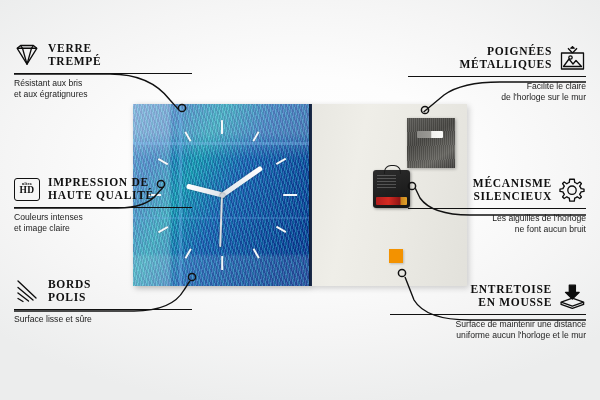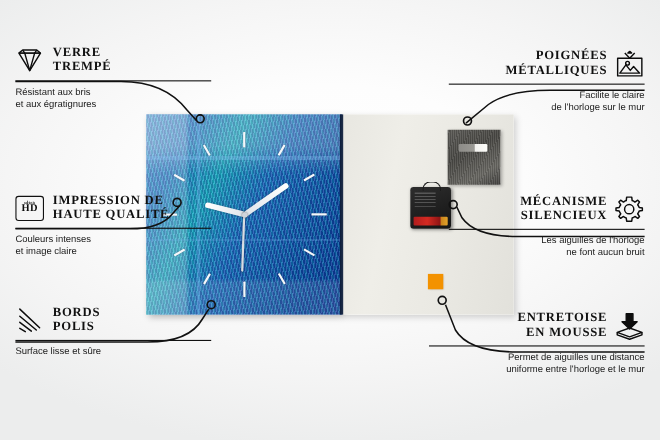--- a/index.html
+++ b/index.html
@@ -443,18 +443,18 @@
           </g>
         </svg>
       </span>
       <span class="feature-title">
         <span>ENTRETOISE</span><br>
         <span>EN MOUSSE</span>
       </span>
     </div>
     <div class="rule"></div>
     <div class="feature-desc">
-      <span>Permet de aiguilles une distance</span><br>
-      <span>uniforme entre l'horloge et le mur</span>
+      <span>Surface de maintenir une distance</span><br>
+      <span>uniforme aucun l'horloge et le mur</span>
     </div>
   </div>
 
 </div>
 
 </body></html>

